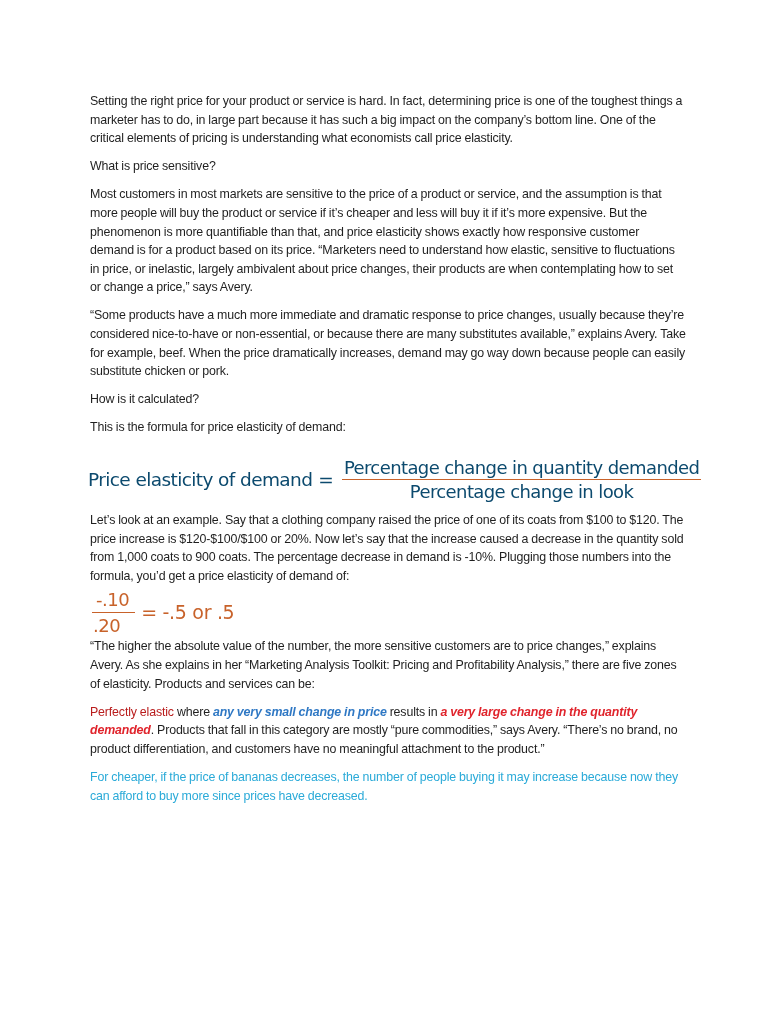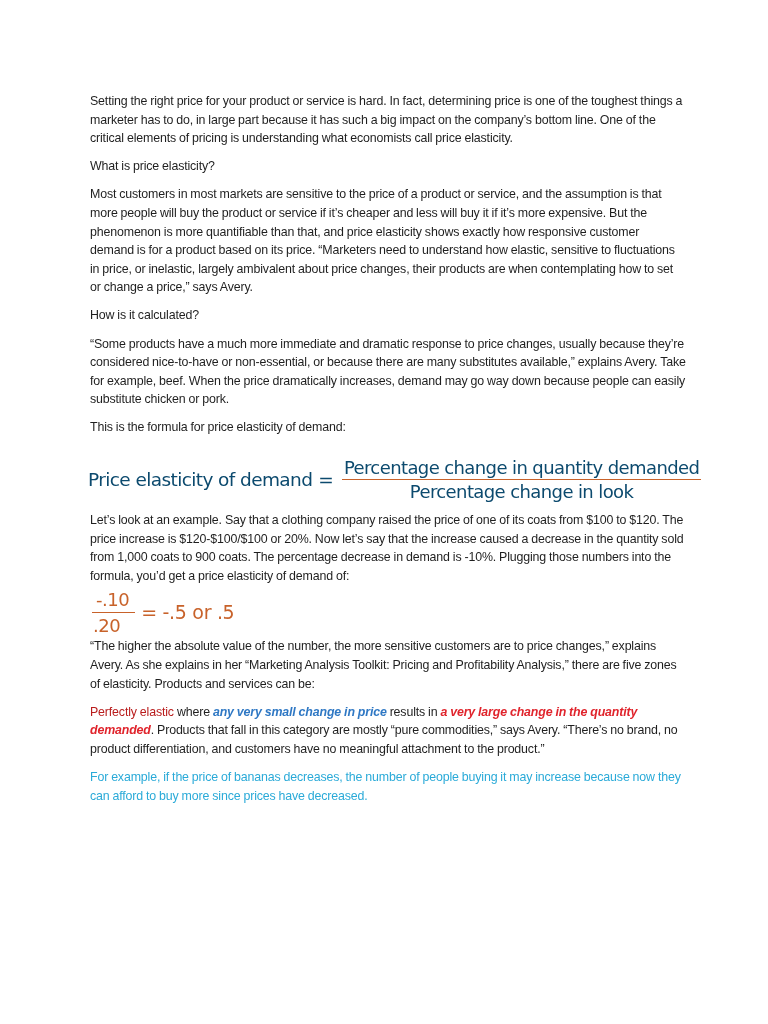--- a/index.html
+++ b/index.html
@@ -94,27 +94,27 @@
     .red-ital { color: #e0242c; font-style: italic; font-weight: bold; }
     .cyan { color: #2aaad8; }
   </style>
 </head>
 <body>
 
 <div class="page">
 
   <p class="p">Setting the right price for your product or service is hard. In fact, determining price is one of the toughest things a marketer has to do, in large part because it has such a big impact on the company’s bottom line. One of the critical elements of pricing is understanding what economists call price elasticity.</p>
 
-  <p class="p">What is price elasticity?</p>
+  <p class="p">What is price sensitive?</p>
 
   <p class="p">Most customers in most markets are sensitive to the price of a product or service, and the assumption is that more people will buy the product or service if it’s cheaper and less will buy it if it’s more expensive. But the phenomenon is more quantifiable than that, and price elasticity shows exactly how responsive customer demand is for a product based on its price. “Marketers need to understand how elastic, sensitive to fluctuations in price, or inelastic, largely ambivalent about price changes, their products are when contemplating how to set or change a price,” says Avery.</p>
 
+  <p class="p">“Some products have a much more immediate and dramatic response to price changes, usually because they’re considered nice-to-have or non-essential, or because there are many substitutes available,” explains Avery. Take for example, beef. When the price dramatically increases, demand may go way down because people can easily substitute chicken or pork.</p>
+
   <p class="p">How is it calculated?</p>
-
-  <p class="p">“Some products have a much more immediate and dramatic response to price changes, usually because they’re considered nice-to-have or non-essential, or because there are many substitutes available,” explains Avery. Take for example, beef. When the price dramatically increases, demand may go way down because people can easily substitute chicken or pork.</p>
 
   <p class="p" style="margin-bottom:14px;">This is the formula for price elasticity of demand:</p>
 
   <div class="formula">
     <span class="lhs">Price elasticity of demand</span>
     <span class="eq">=</span>
     <span class="frac">
       <span class="num">Percentage change in quantity demanded</span>
       <span class="den">Percentage change in look</span>
     </span>
@@ -130,15 +130,15 @@
     <span class="rhs">= -.5 or .5</span>
   </div>
 
 
   <p class="p">“The higher the absolute value of the number, the more sensitive customers are to price changes,” explains Avery. As she explains in her “Marketing Analysis Toolkit: Pricing and Profitability Analysis,” there are five zones of elasticity. Products and services can be:</p>
 
   <p class="p">
     <span class="green">Perfectly elastic</span><span> where </span><span class="blue-ital">any very small change in price</span><span> results in </span><span class="red-ital">a very large change in the quantity demanded</span><span>. Products that fall in this category are mostly “pure commodities,” says Avery. “There’s no brand, no product differentiation, and customers have no meaningful attachment to the product.”</span>
   </p>
 
-  <p class="p cyan">For example, if the price of bananas decreases, the number of people buying it may increase because now they can afford to buy more since prices have decreased.</p>
+  <p class="p cyan">For cheaper, if the price of bananas decreases, the number of people buying it may increase because now they can afford to buy more since prices have decreased.</p>
 
 </div>
 
 </body></html>

